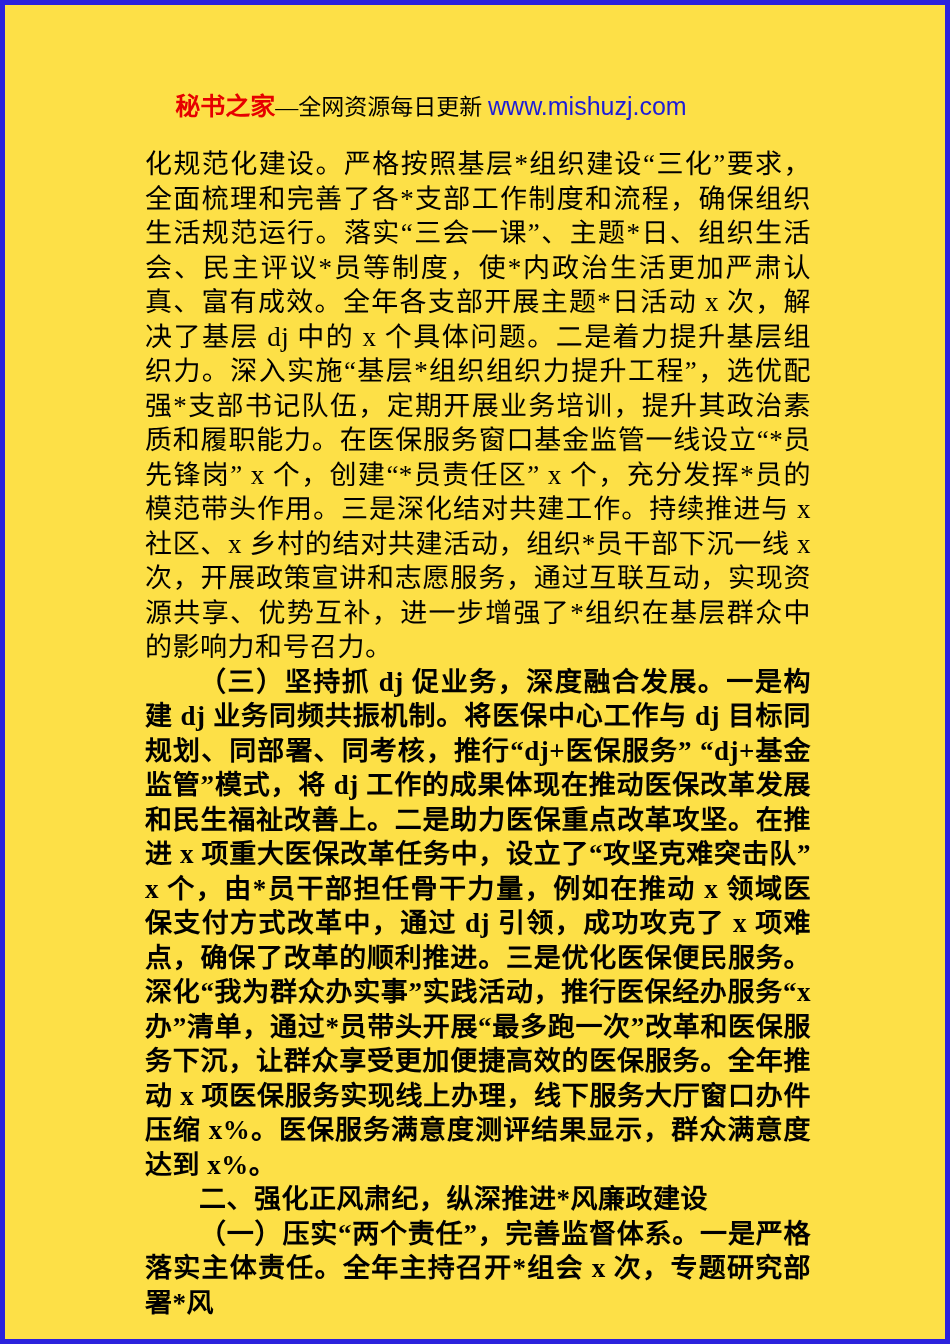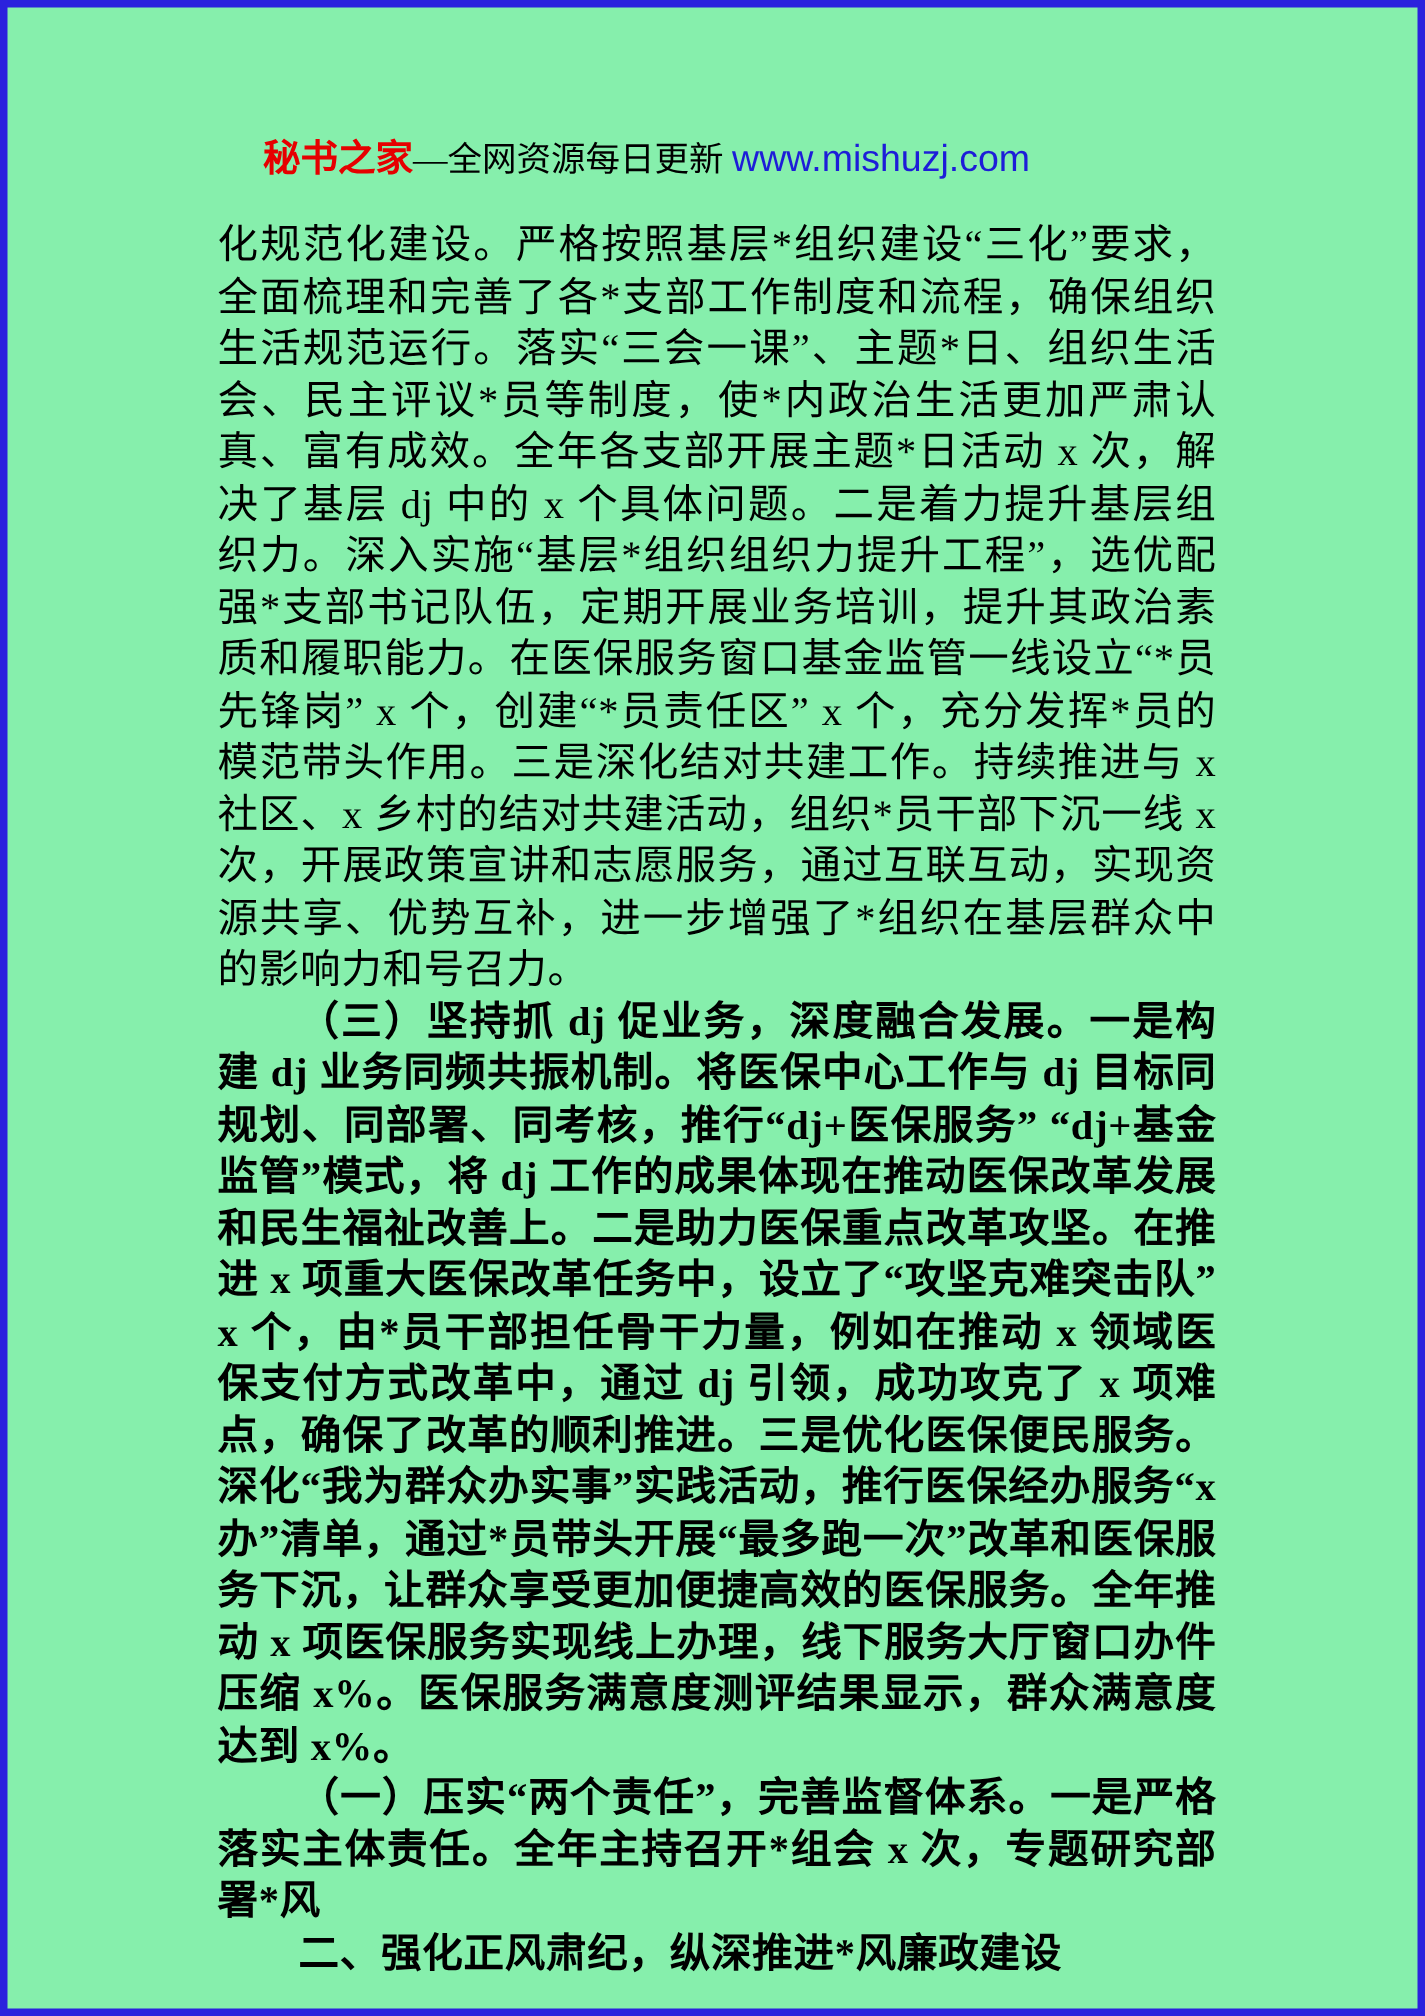--- a/index.html
+++ b/index.html
@@ -3,21 +3,21 @@
 <meta charset="utf-8">
 <style>
   * { margin: 0; padding: 0; box-sizing: border-box; }
 
   html, body { background: #ffffff; }
 
   .page {
     position: relative;
     width: 950px;
     height: 1344px;
-    background: #86efac;
+    background: #fde047;
     border: 5px solid #2b22dd;
     overflow: hidden;
     font-family: "Liberation Serif", "DejaVu Serif", serif;
     color: #000000;
   }
 
   
   .doc-header {
     padding-top: 86px;
     text-align: center;
@@ -69,17 +69,17 @@
 
 <div class="page">
 
   <div class="doc-header">
     <span class="brand">秘书之家</span><span class="dash-sep">—</span><span class="tagline">全网资源每日更新 </span><a class="site-url" href="#">www.mishuzj.com</a>
   </div>
 
   <div class="doc-body">
     <p>化规范化建设。严格按照基层*组织建设“三化”要求，全面梳理和完善了各*支部工作制度和流程，确保组织生活规范运行。落实“三会一课”、主题*日、组织生活会、民主评议*员等制度，使*内政治生活更加严肃认真、富有成效。全年各支部开展主题*日活动 x 次，解决了基层 dj 中的 x 个具体问题。二是着力提升基层组织力。深入实施“基层*组织组织力提升工程”，选优配强*支部书记队伍，定期开展业务培训，提升其政治素质和履职能力。在医保服务窗口基金监管一线设立“*员先锋岗” x 个，创建“*员责任区” x 个，充分发挥*员的模范带头作用。三是深化结对共建工作。持续推进与 x 社区、x 乡村的结对共建活动，组织*员干部下沉一线 x 次，开展政策宣讲和志愿服务，通过互联互动，实现资源共享、优势互补，进一步增强了*组织在基层群众中的影响力和号召力。</p>
     <p class="indent">（三）坚持抓 dj 促业务，深度融合发展。一是构建 dj 业务同频共振机制。将医保中心工作与 dj 目标同规划、同部署、同考核，推行“dj+医保服务” “dj+基金监管”模式，将 dj 工作的成果体现在推动医保改革发展和民生福祉改善上。二是助力医保重点改革攻坚。在推进 x 项重大医保改革任务中，设立了“攻坚克难突击队” x 个，由*员干部担任骨干力量，例如在推动 x 领域医保支付方式改革中，通过 dj 引领，成功攻克了 x 项难点，确保了改革的顺利推进。三是优化医保便民服务。深化“我为群众办实事”实践活动，推行医保经办服务“x 办”清单，通过*员带头开展“最多跑一次”改革和医保服务下沉，让群众享受更加便捷高效的医保服务。全年推动 x 项医保服务实现线上办理，线下服务大厅窗口办件压缩 x%。医保服务满意度测评结果显示，群众满意度达到 x%。</p>
+    <p class="indent">二、强化正风肃纪，纵深推进*风廉政建设</p>
     <p class="indent">（一）压实“两个责任”，完善监督体系。一是严格落实主体责任。全年主持召开*组会 x 次，专题研究部署*风</p>
-    <p class="indent">二、强化正风肃纪，纵深推进*风廉政建设</p>
   </div>
 
 </div>
 
 </body></html>

